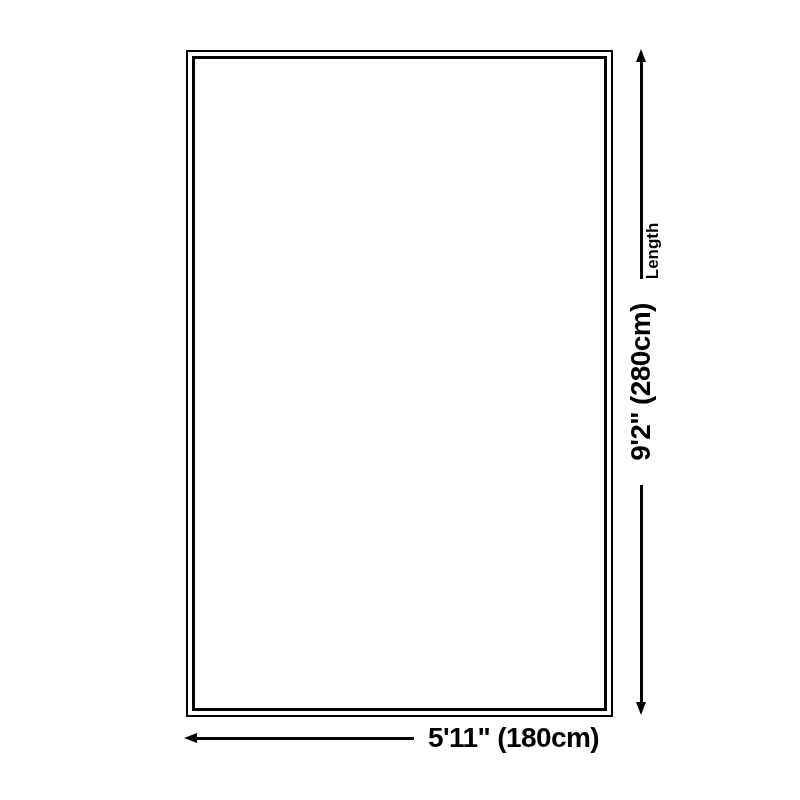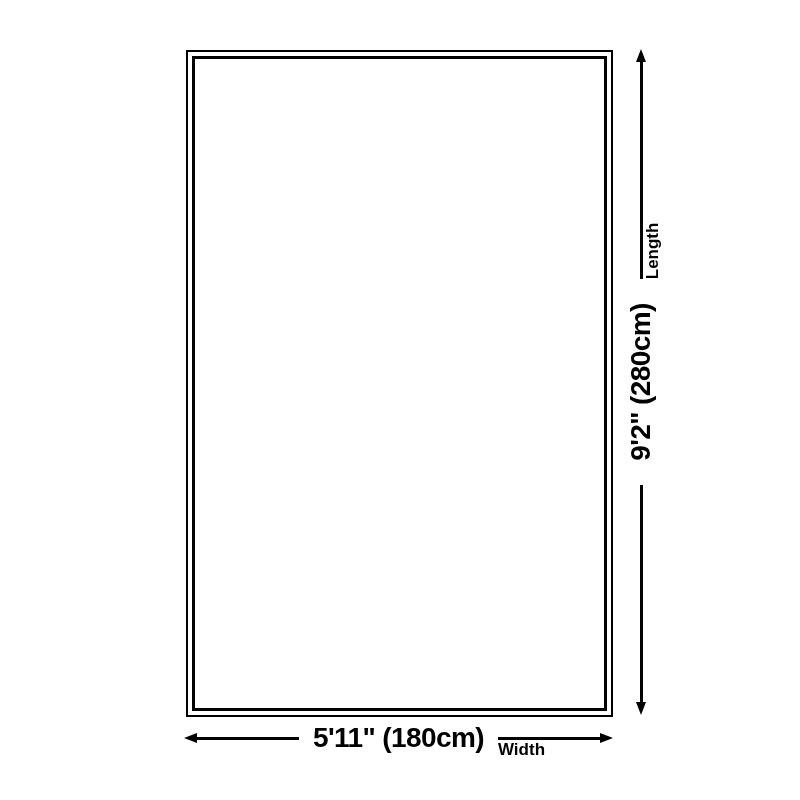--- a/index.html
+++ b/index.html
@@ -105,25 +105,20 @@
   <div class="rug">
     <div class="rug-inner"></div>
   </div>
 
   <div class="dim dim-h">
     <div class="seg">
       <span class="ah ah-l"></span>
       <span class="ln"></span>
     </div>
     <div class="val">5'11" (180cm)</div>
-    <div class="seg">
-      <span class="ln"></span>
-      <span class="ah ah-r"></span>
-      <span class="sub">Width</span>
-    </div>
   </div>
 
   <div class="dim dim-v">
     <div class="seg">
       <span class="ah ah-l"></span>
       <span class="ln"></span>
     </div>
     <div class="val">9'2" (280cm)</div>
     <div class="seg">
       <span class="ln"></span>

